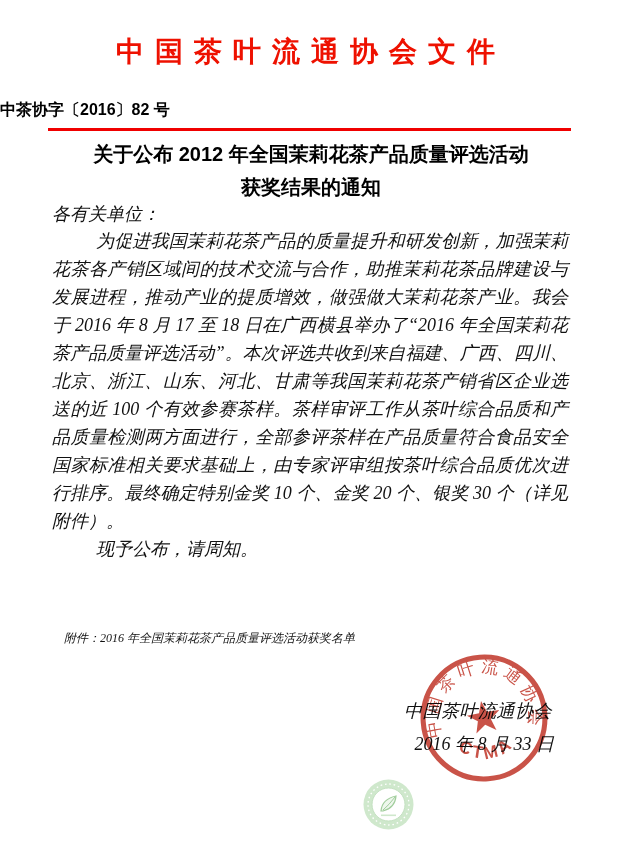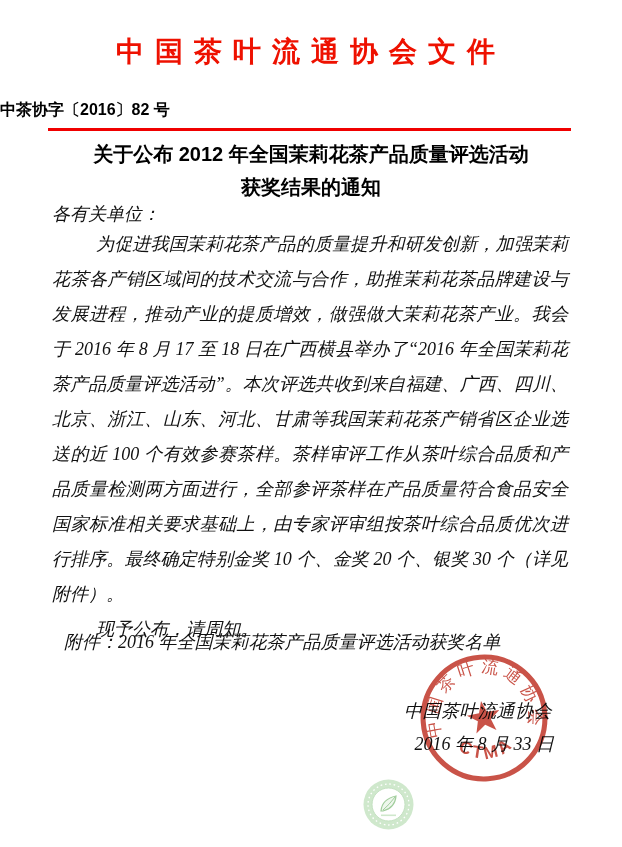--- a/index.html
+++ b/index.html
@@ -44,29 +44,29 @@
     color:#000;
   }
   .salutation{
     position:absolute;top:202px;left:52px;
     font-size:18px;
     font-style:italic;
   }
   .body-text{
     position:absolute;top:227px;left:52px;width:516px;
     font-size:18px;
-    line-height:35px;
+    line-height:28px;
     text-align:justify;
     font-style:italic;
   }
   .body-text p{margin:0;text-indent:44px;}
   .body-text p + p{margin-top:0;}
   .attachment{
     position:absolute;top:630px;left:64px;
-    font-size:18px;
+    font-size:12px;
     font-style:italic;
   }
   .sign-name{
     position:absolute;top:699px;right:70px;
     font-size:18px;
     font-style:italic;
     letter-spacing:0.5px;
   }
   .sign-date{
     position:absolute;top:732px;right:68px;

